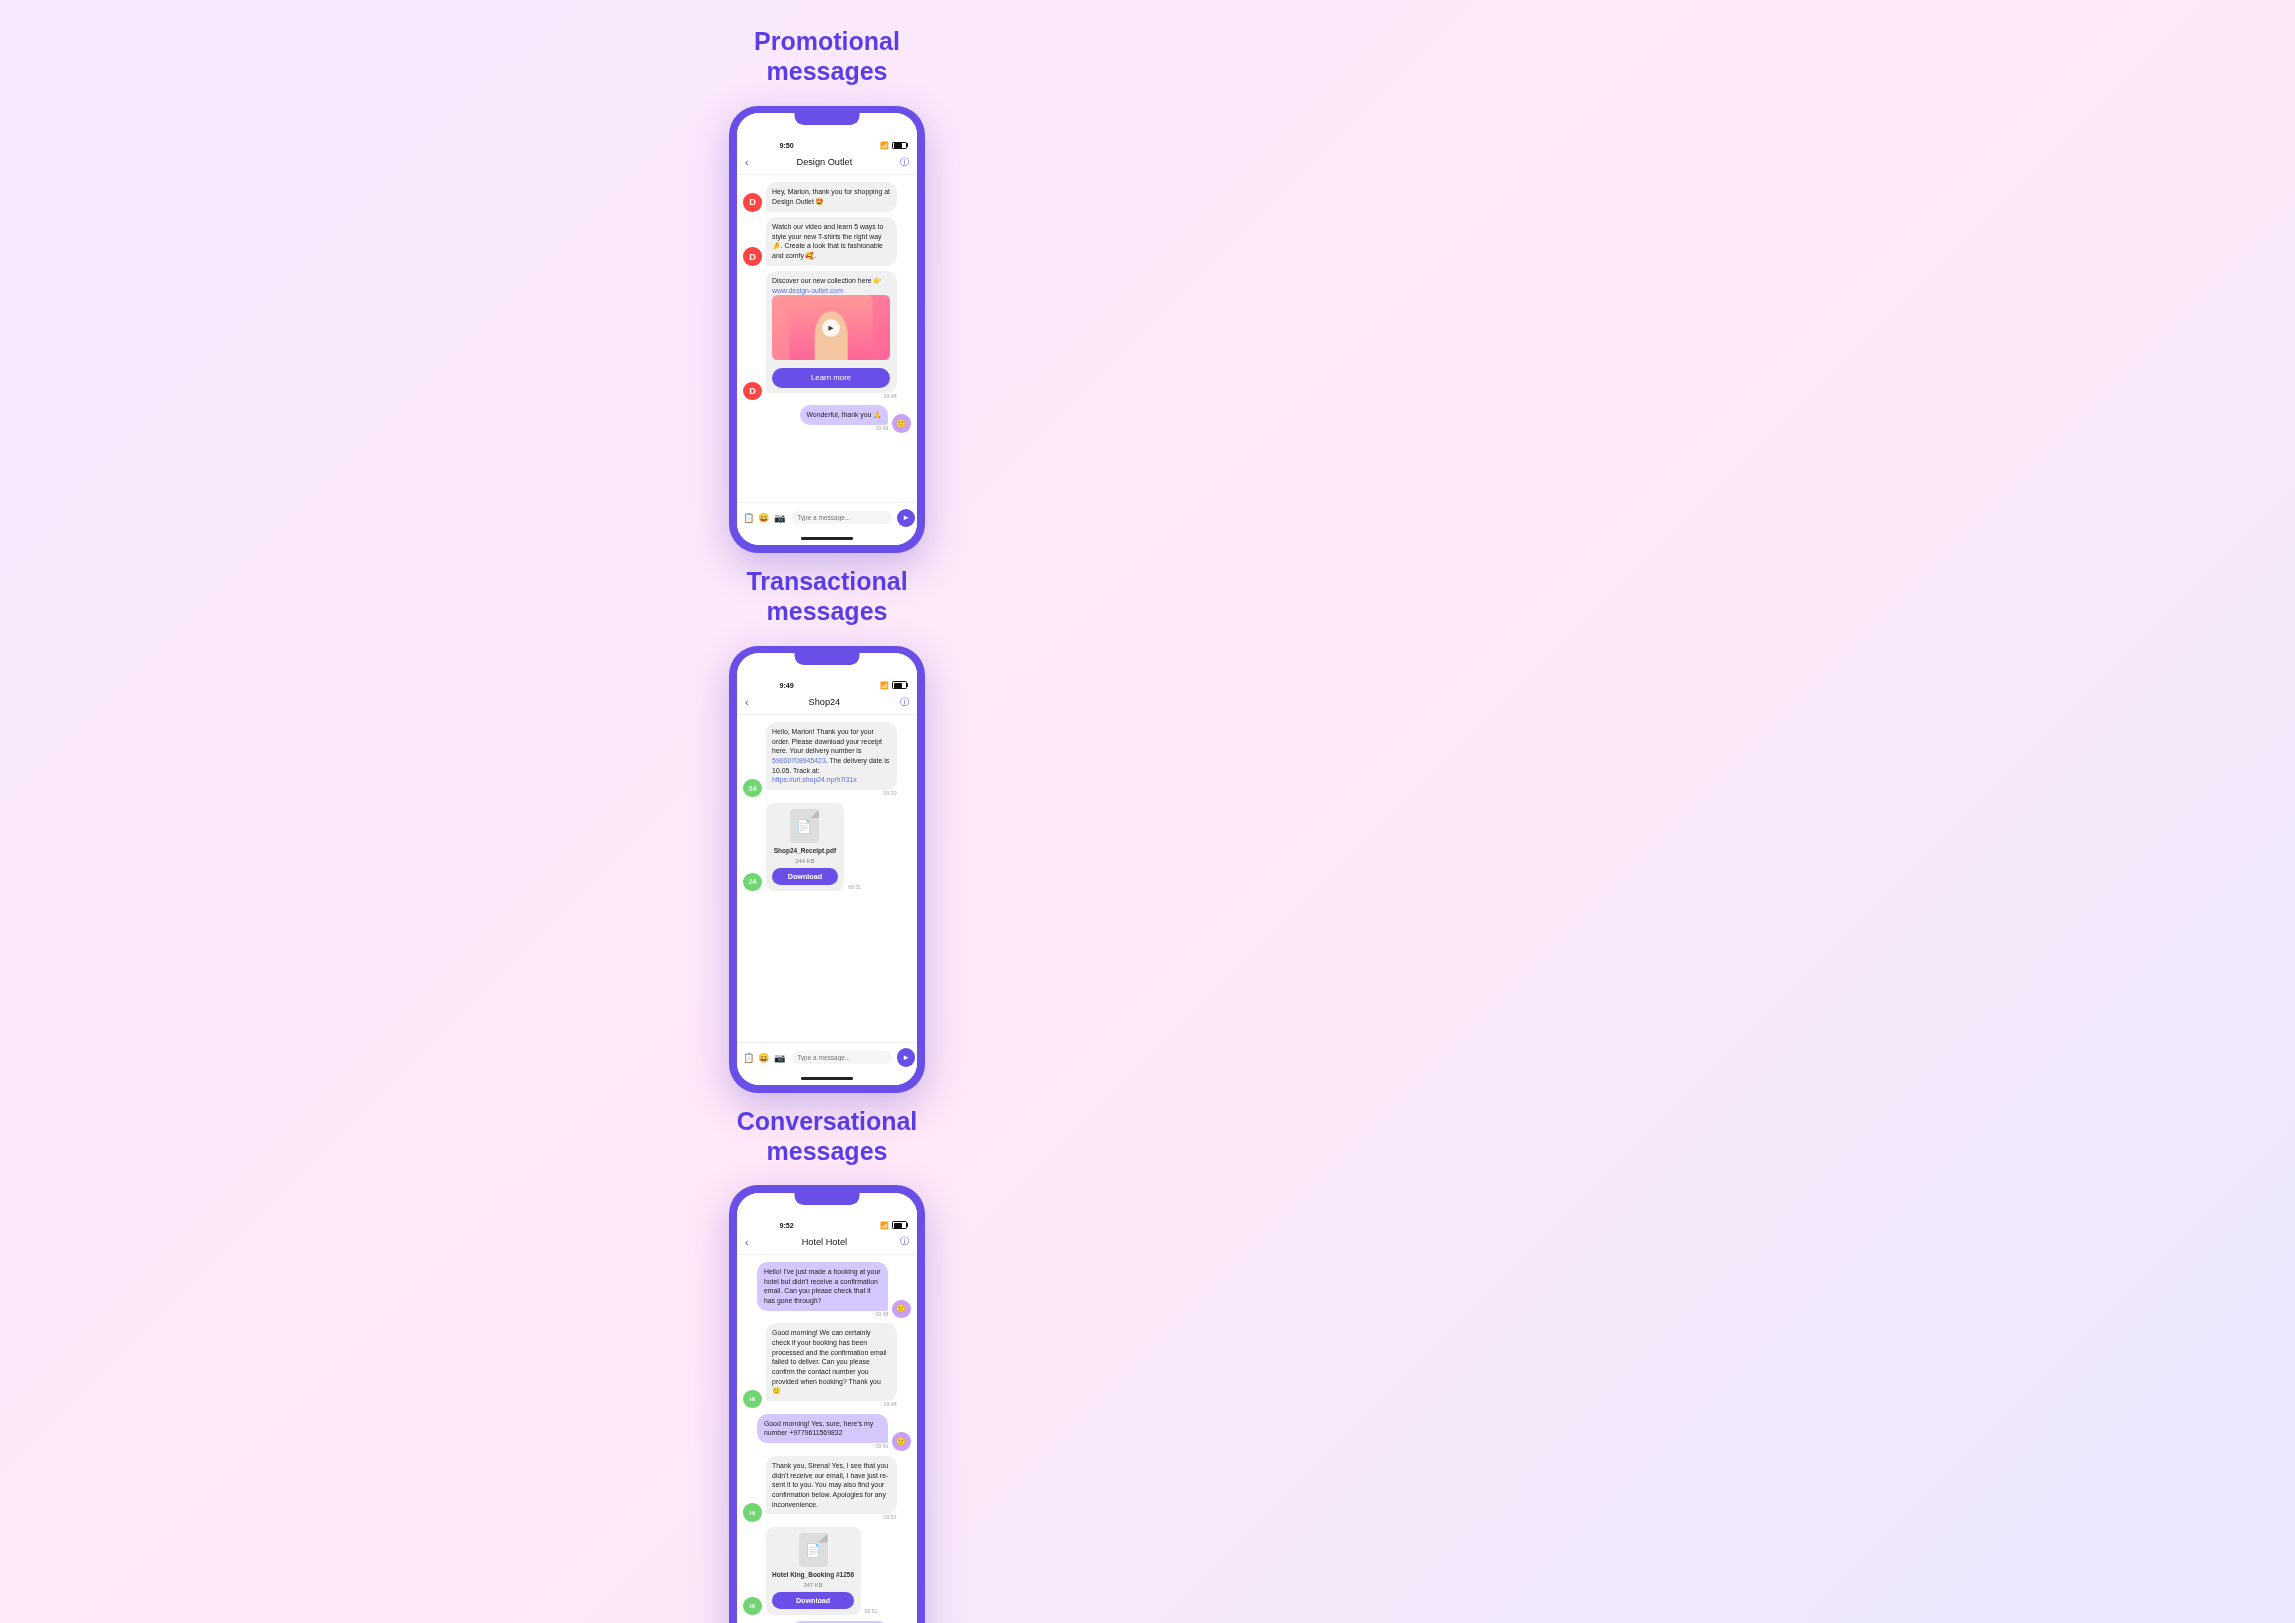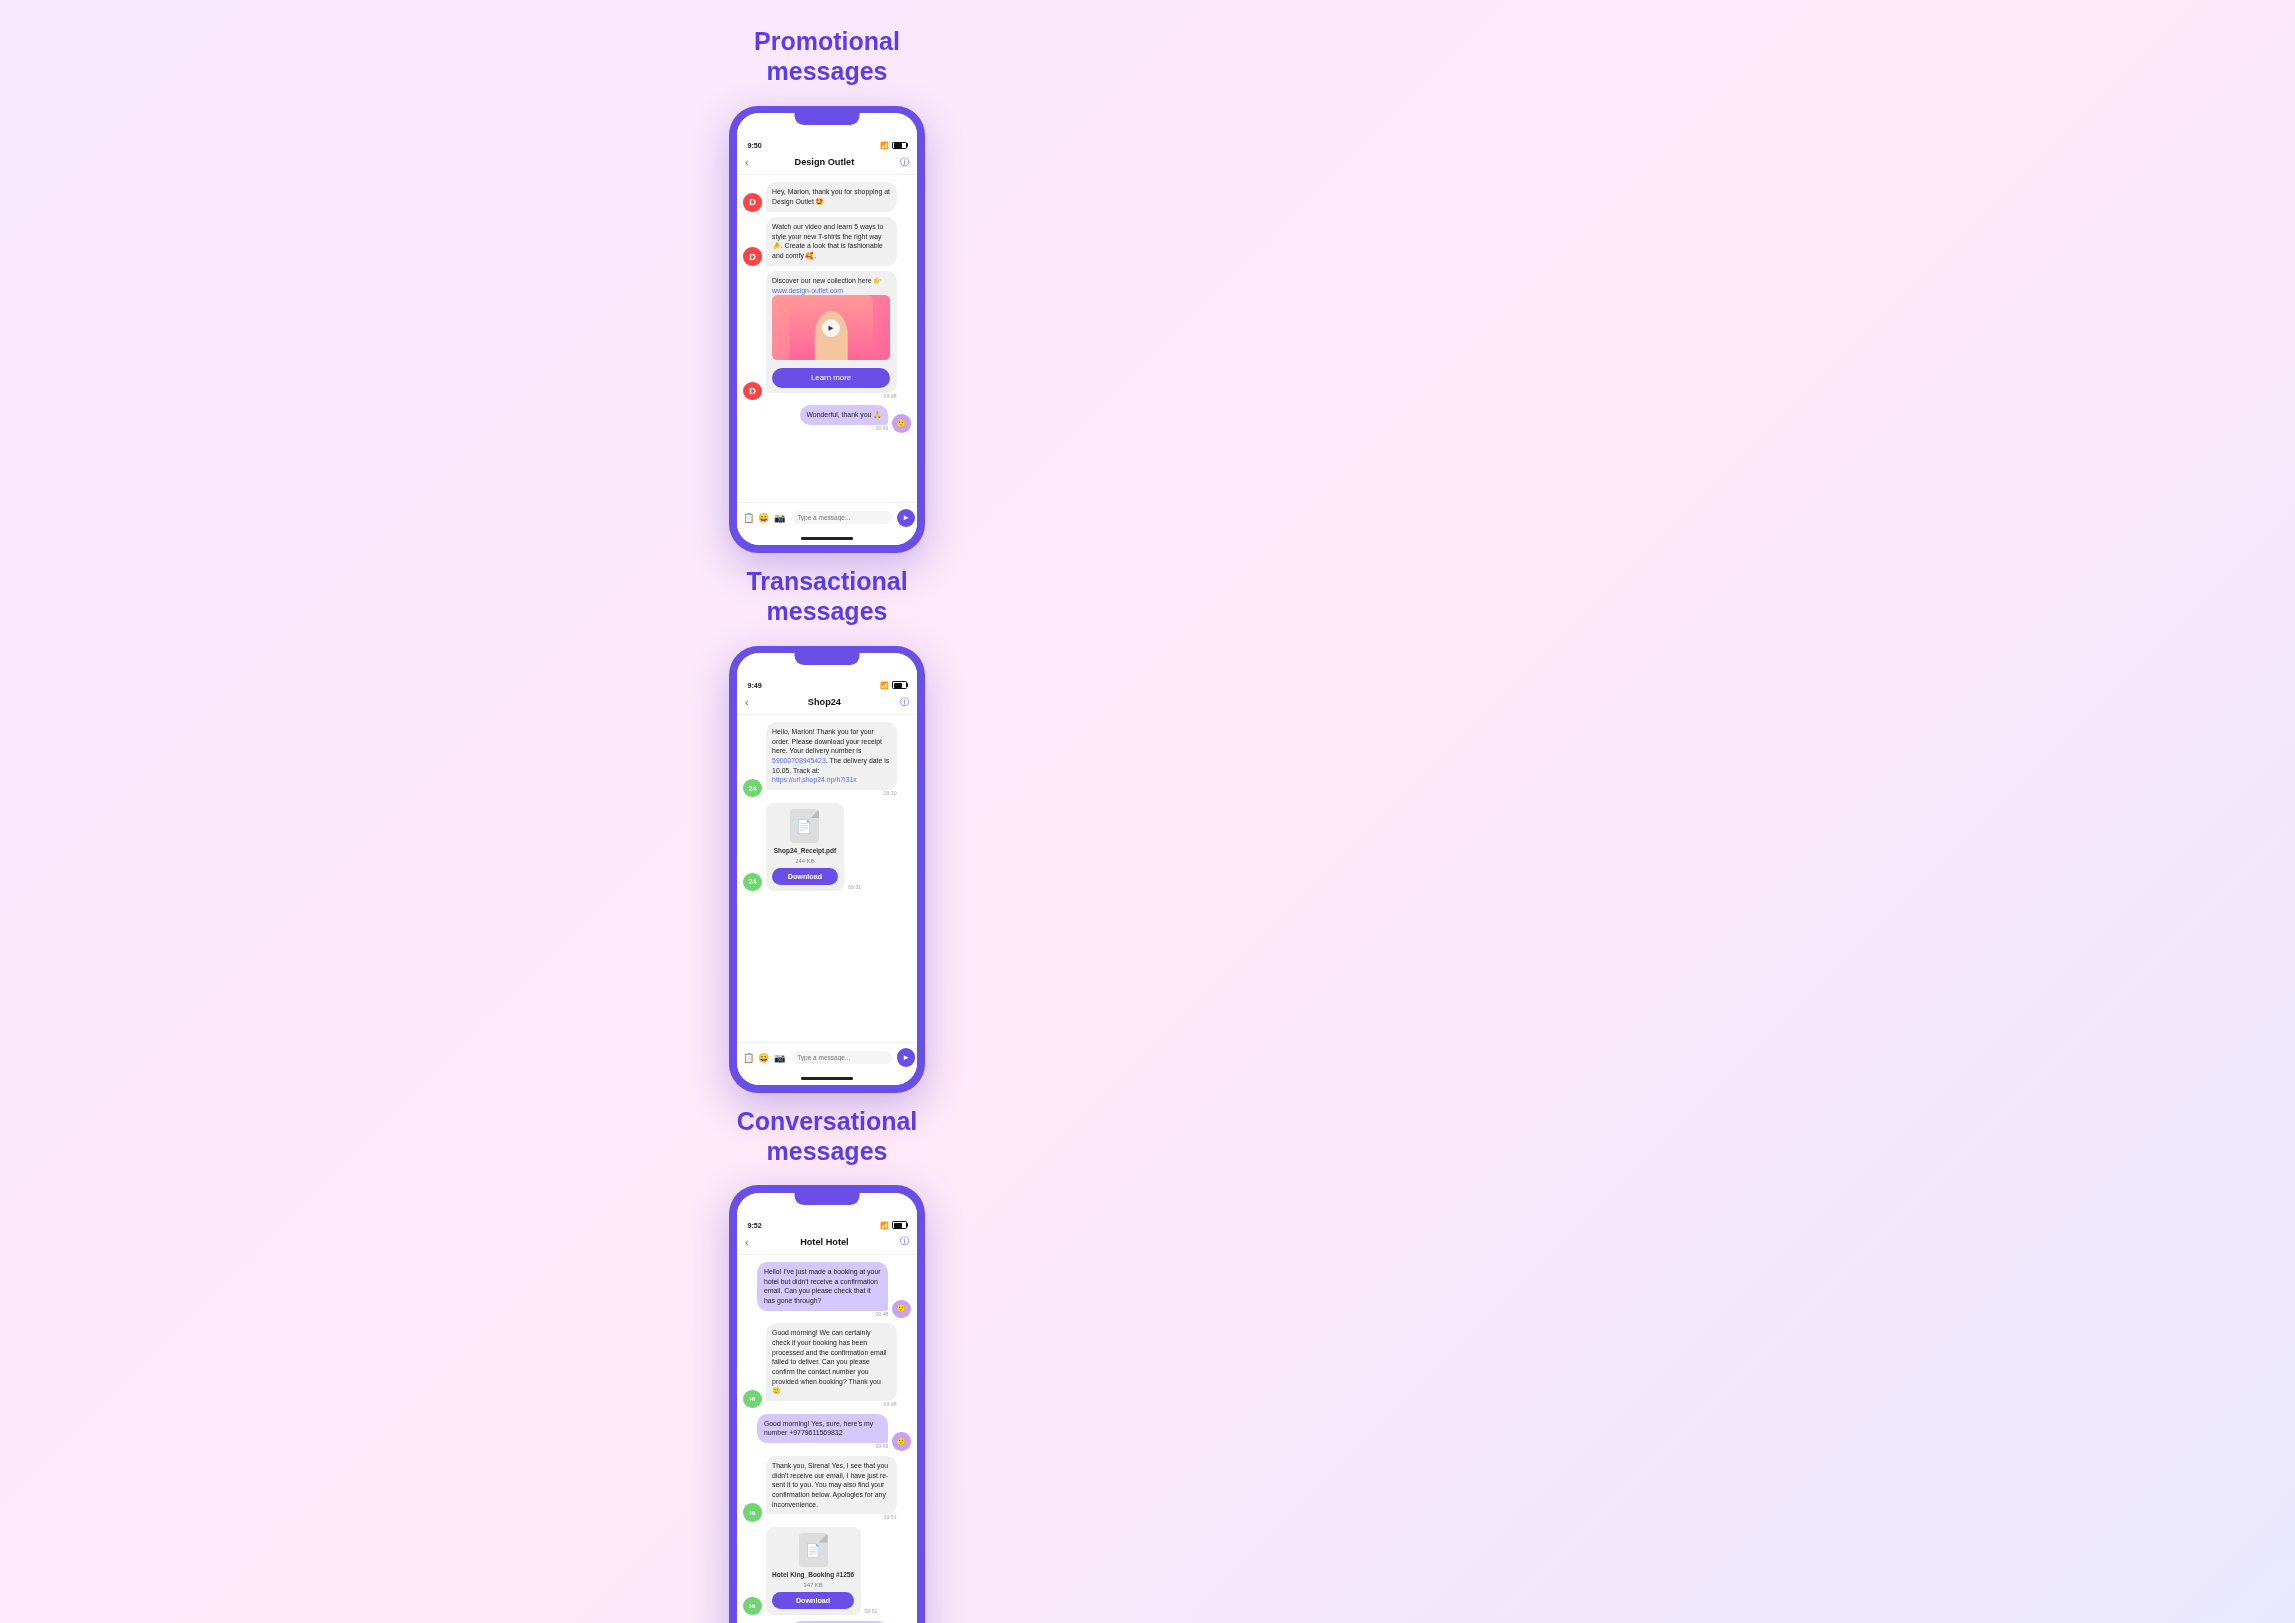--- a/index.html
+++ b/index.html
@@ -75,20 +75,21 @@
       left: 50%;
       transform: translateX(-50%);
     }
     .status-bar {
       display: flex;
       justify-content: space-between;
       align-items: center;
       padding: 3.9px 10.5px 1.3px;
       font-size: 6.5px;
       font-weight: 600;
+      margin-left: 32px;
     }
     .status-time { font-size: 7.2px; font-weight: 700; color: #111; }
     .status-icons { display: flex; gap: 2.6px; align-items: center; }
     .wifi-icon { font-size: 7.2px; color: #111; }
     .battery-icon {
       width: 14.4px; height: 7.9px;
       border: 1px solid #111;
       border-radius: 1.3px;
       position: relative;
       display: flex; align-items: center; padding: 0.7px;
@@ -111,21 +112,21 @@
 
     
     .chat-header {
       display: flex;
       align-items: center;
       justify-content: space-between;
       padding: 3.9px 7.9px 5.2px;
       border-bottom: 0.7px solid #f0f0f0;
     }
     .chat-header-back { color: #6a4ee8; font-size: 11.8px; font-weight: 300; }
-    .chat-header-name { font-size: 9.2px; font-weight: 700; color: #111; }
+    .chat-header-name { font-size: 9.2px; font-weight: 400; color: #111; }
     .chat-header-info { color: #6a4ee8; font-size: 9.2px; }
 
     
     .chat-body {
       padding: 6.5px 6.5px;
       background: #fff;
       min-height: 327px;
       display: flex;
       flex-direction: column;
       gap: 5.2px;

